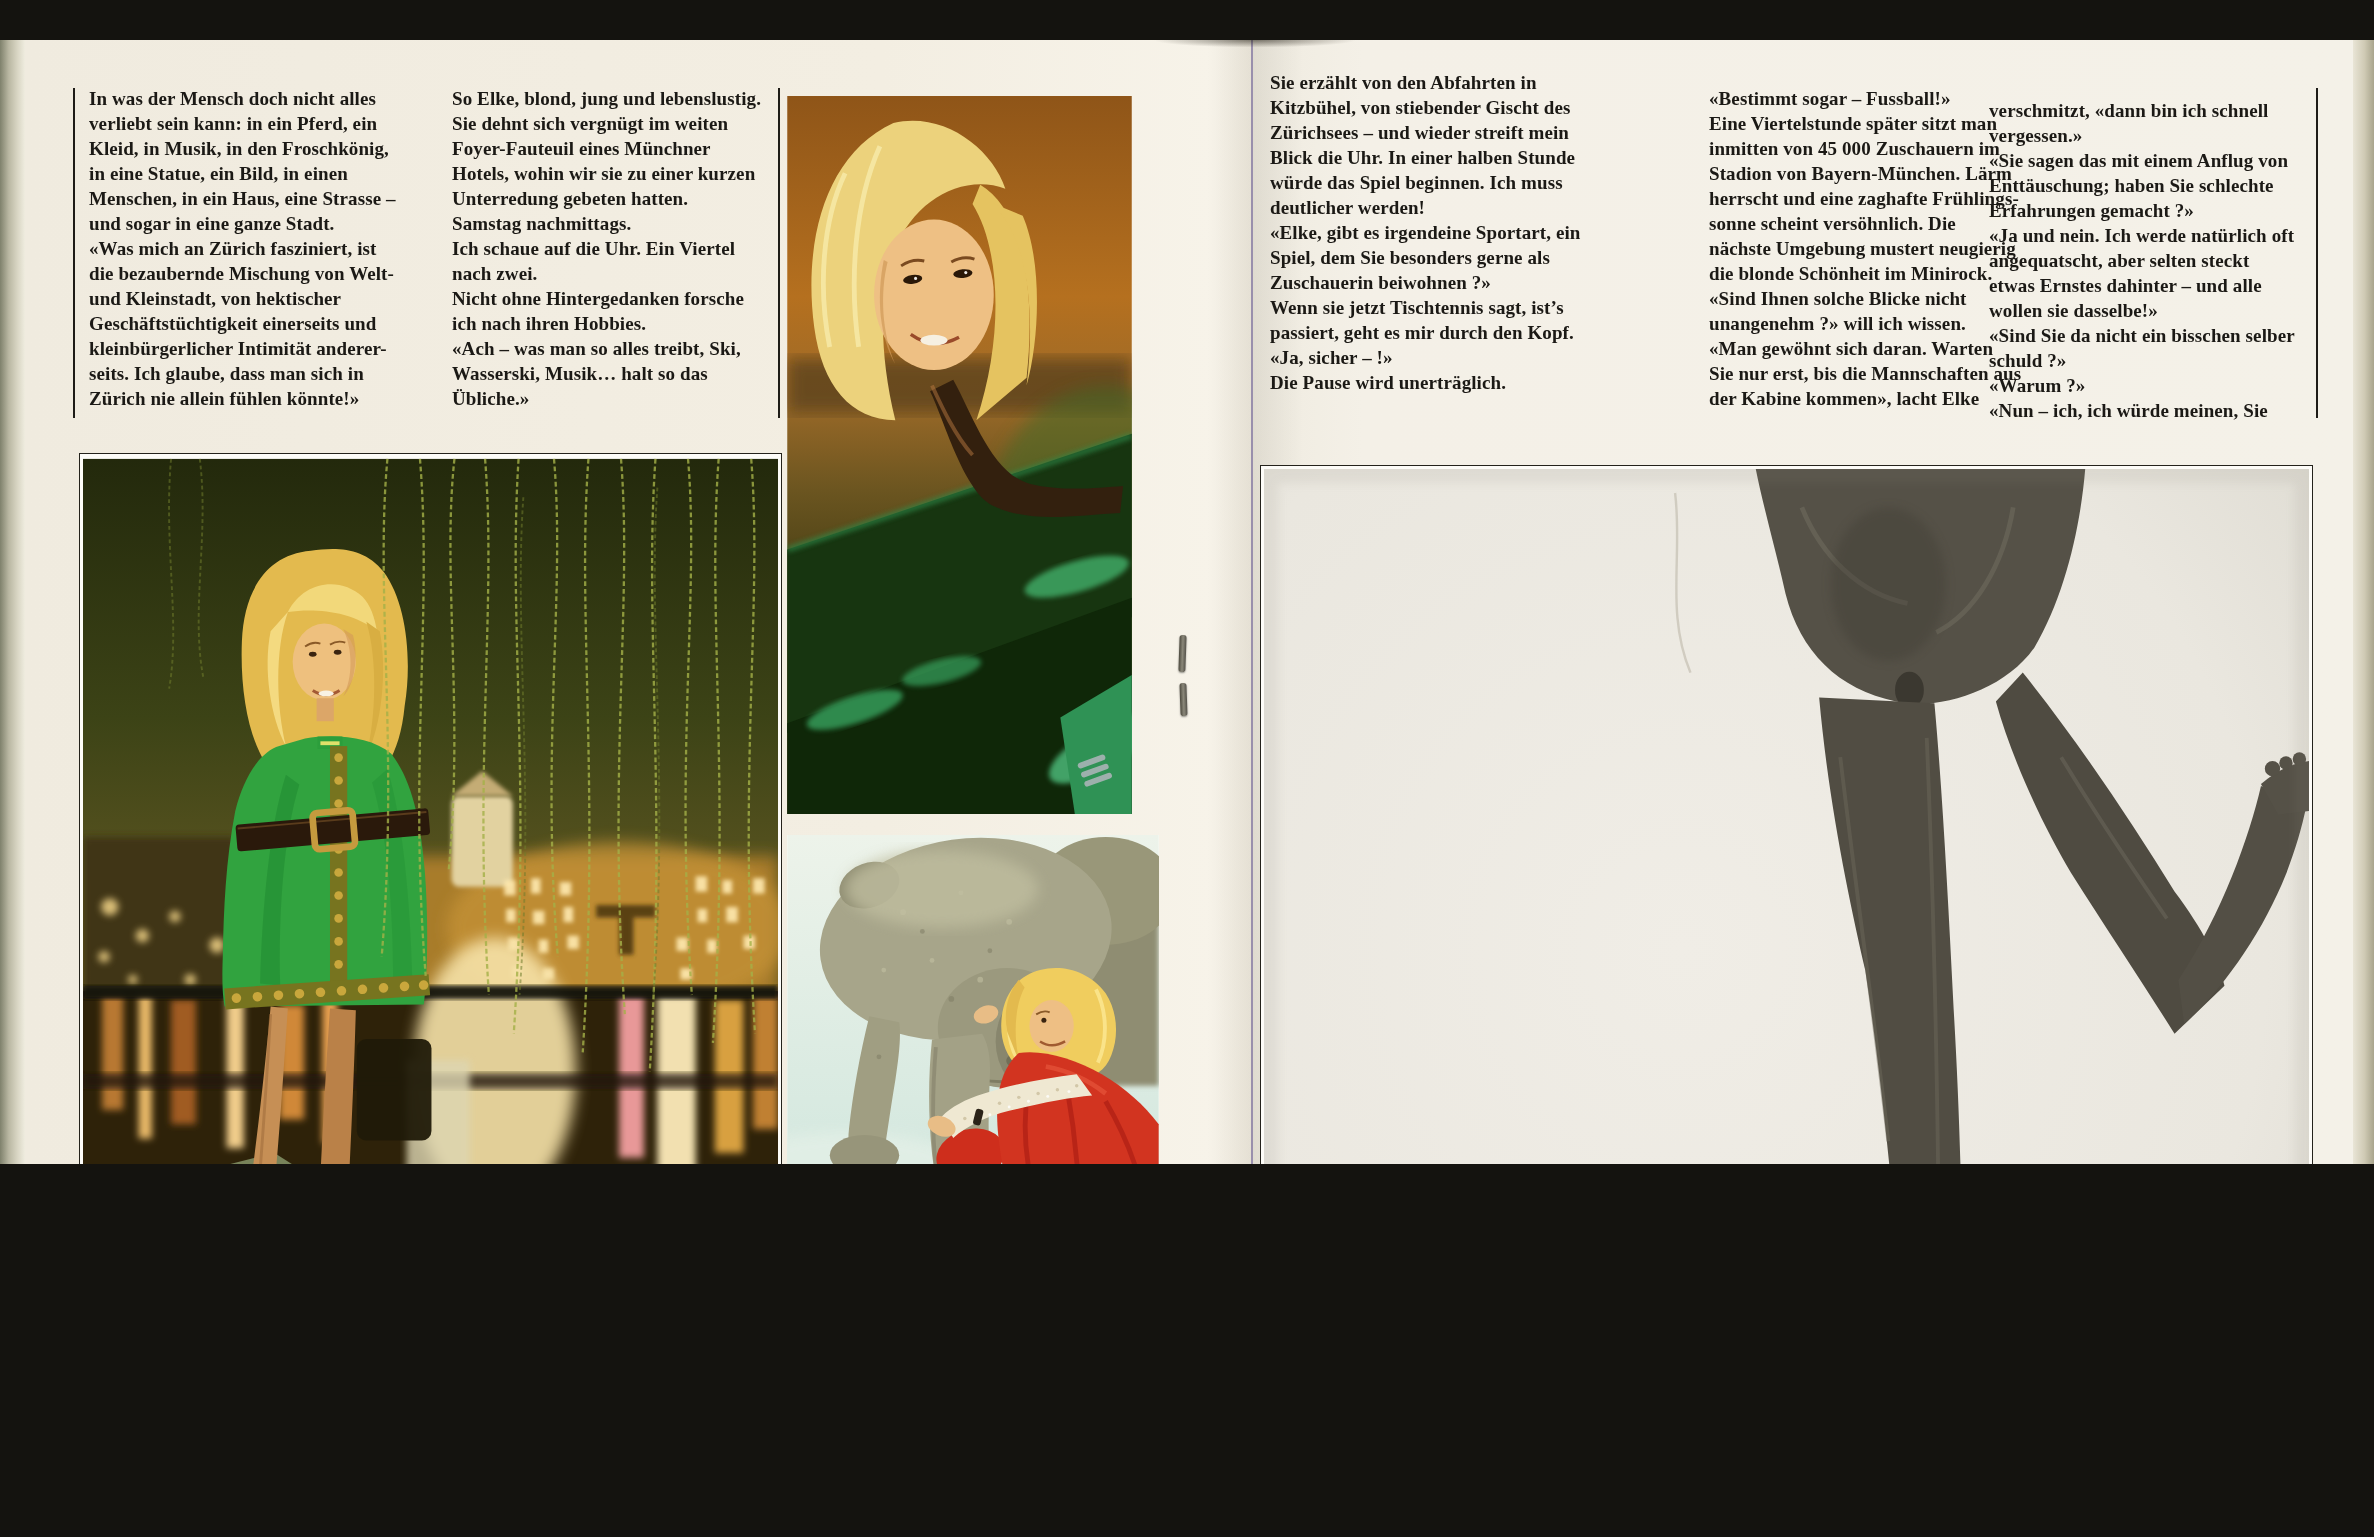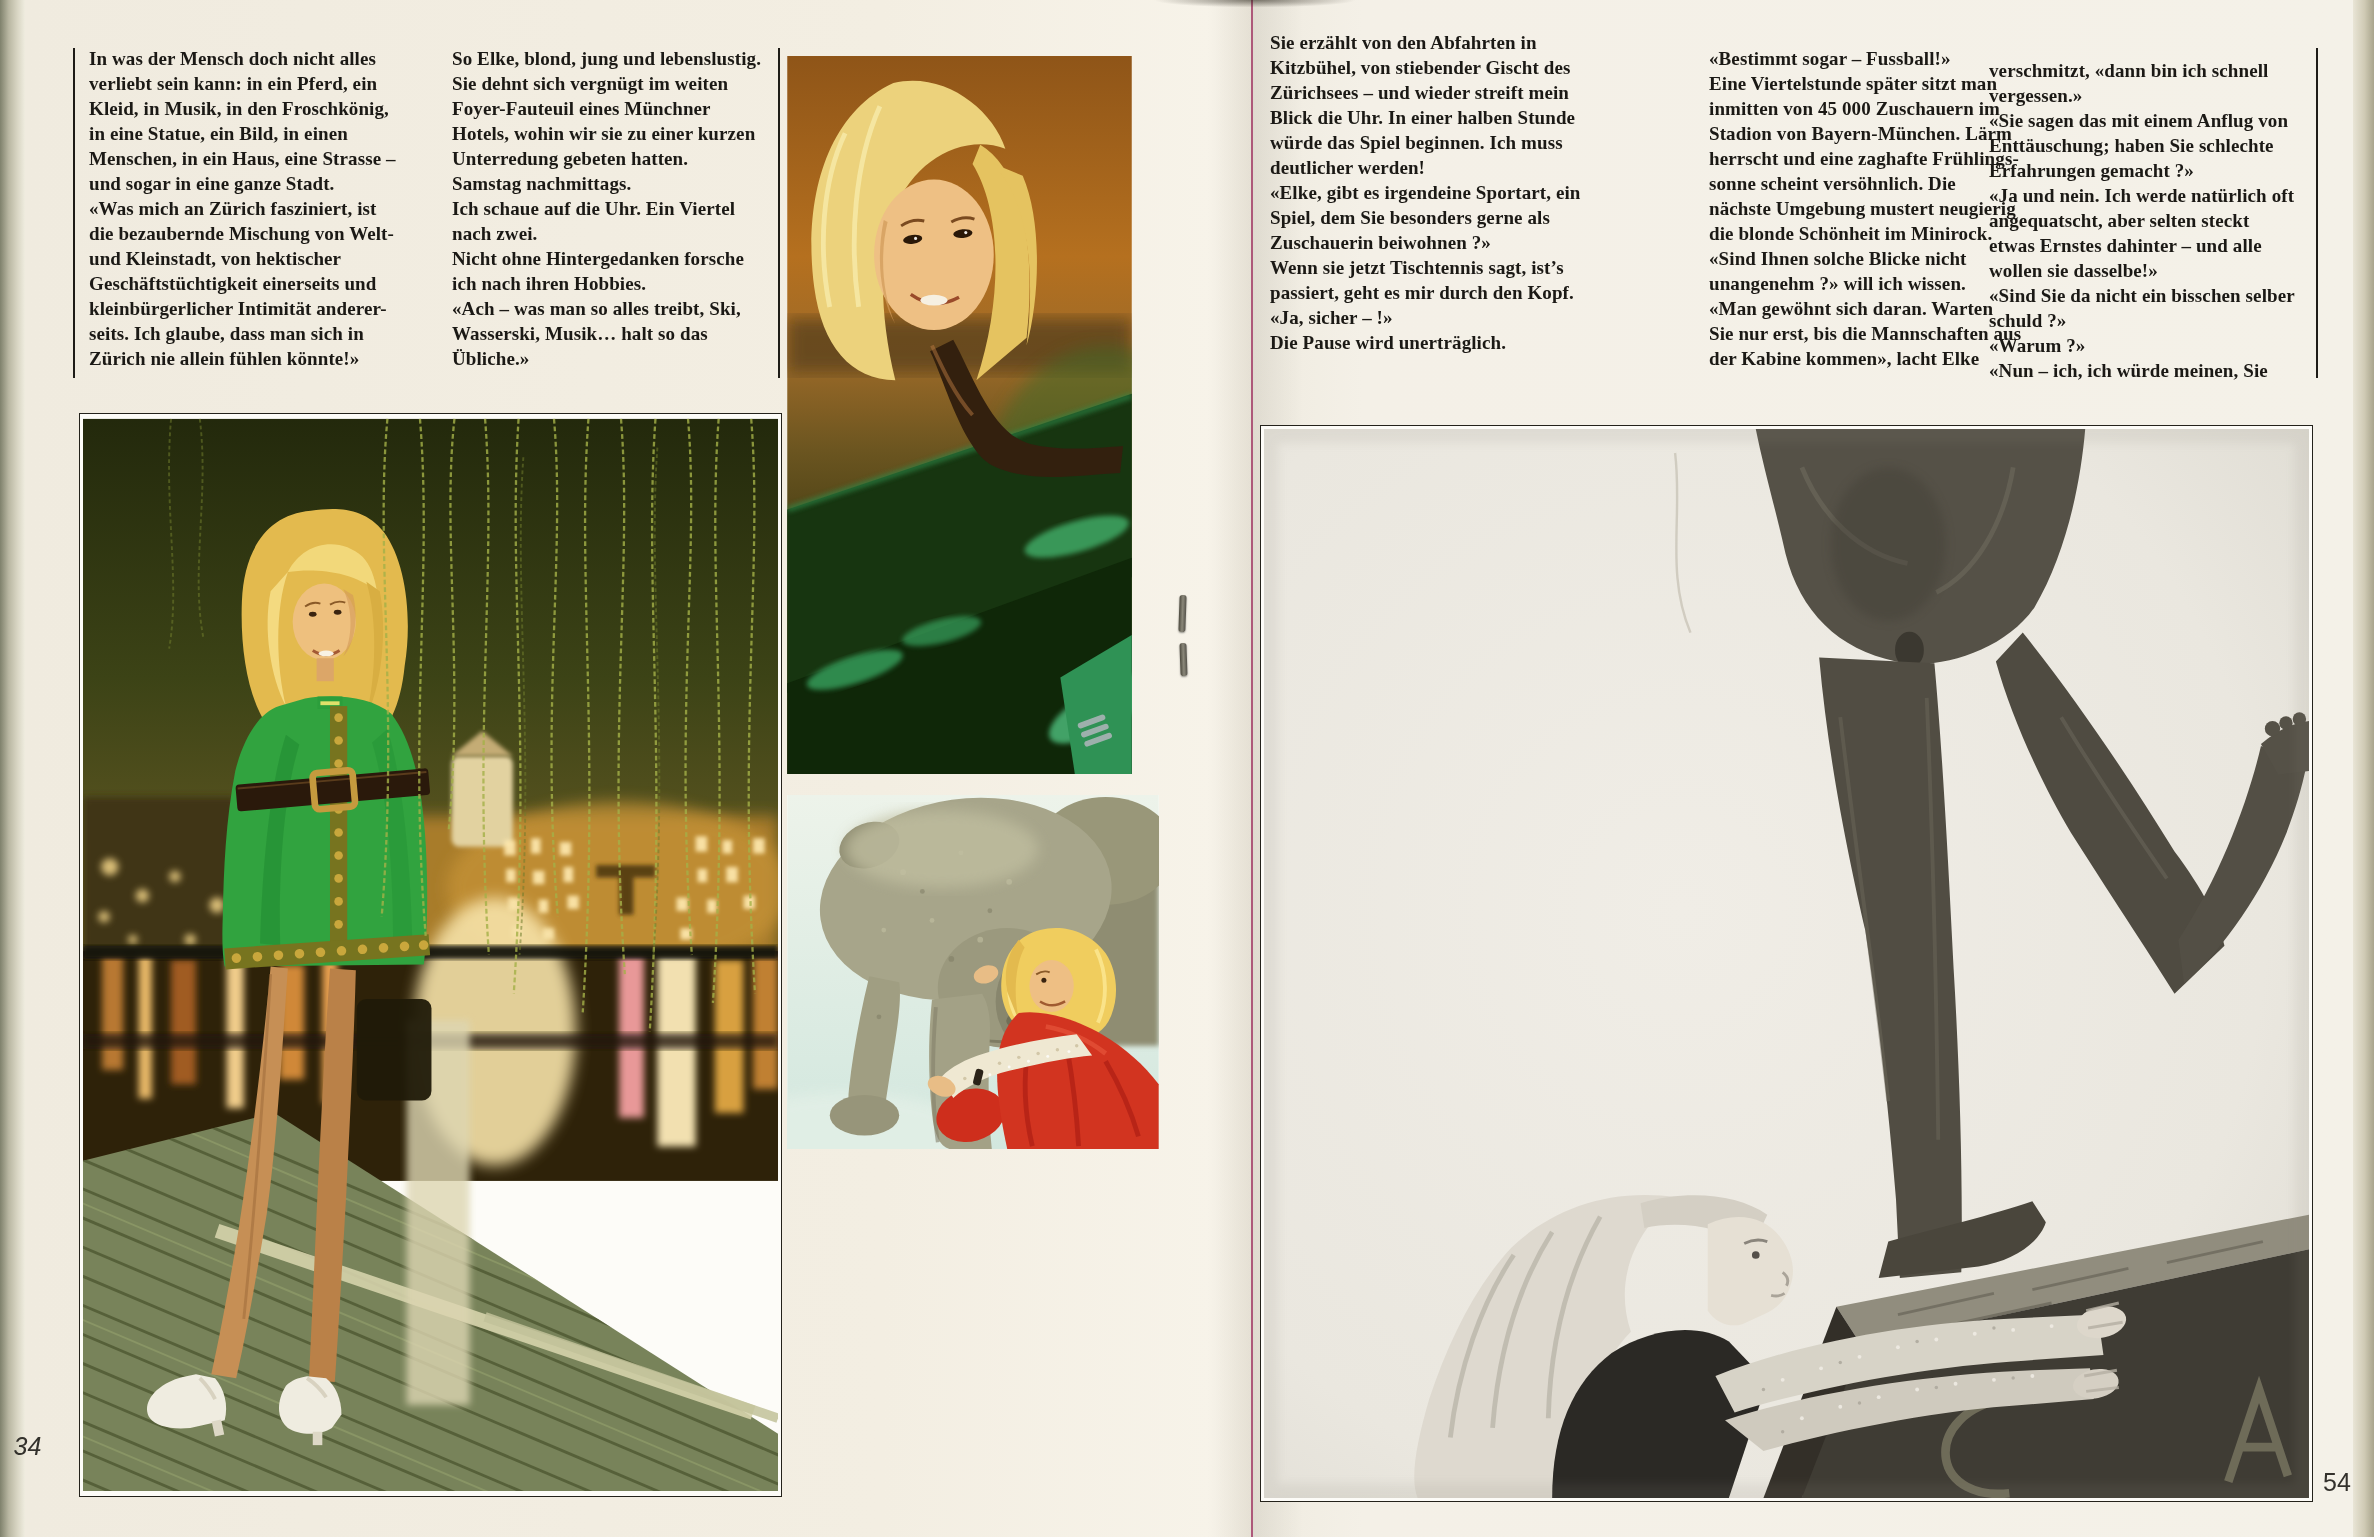--- a/index.html
+++ b/index.html
@@ -1,16 +1,16 @@
 <!DOCTYPE html>
 <html><head>
 <meta charset="utf-8">
 <style>
   html,body{margin:0;padding:0;background:#14130f;}
-  .scan{position:relative;width:2374px;height:1537px;overflow:hidden;background:#ec4899;font-family:"Liberation Serif",serif;}
+  .scan{position:relative;width:2374px;height:1124px;overflow:hidden;background:#c4b5fd;font-family:"Liberation Serif",serif;margin-top:40px;}
   .paper{position:absolute;top:0;bottom:0;}
   .paper-left{left:21px;width:1230px;background:linear-gradient(90deg,#f0ebdf 0%,#f3eee2 70%,#f7f3e9 97%,#f2ede1 100%);}
   .paper-right{left:1253px;width:1100px;background:linear-gradient(90deg,#efebe0 0%,#f4f0e7 10%,#f4f1e8 100%);}
   .edge{position:absolute;top:0;bottom:0;}
   .edge-left{left:0;width:25px;background:linear-gradient(90deg,#7f816c,#b9b7a2 35%,#d9d6c4 70%,#efecdf);}
   .edge-right{left:2353px;width:21px;background:linear-gradient(90deg,#e9e5d6,#cfcab4 55%,#a8a48c);}
   .fold-line{position:absolute;left:1251px;top:0;width:1.9px;height:100%;background:#6e6a5c;opacity:.5;}
   .fold-shade-l{position:absolute;right:1123px;top:0;width:44px;height:100%;background:linear-gradient(90deg,rgba(60,55,40,0),rgba(60,55,40,.07));}
   .fold-shade-r{position:absolute;left:1253px;top:0;width:50px;height:100%;background:linear-gradient(90deg,rgba(60,55,40,.09),rgba(60,55,40,0));}
   .gutter-top-shadow{position:absolute;left:1120px;top:0;width:270px;height:9.7px;background:radial-gradient(ellipse 50% 100% at 50% 0,rgba(35,30,20,.55),rgba(35,30,20,0) 75%);}

